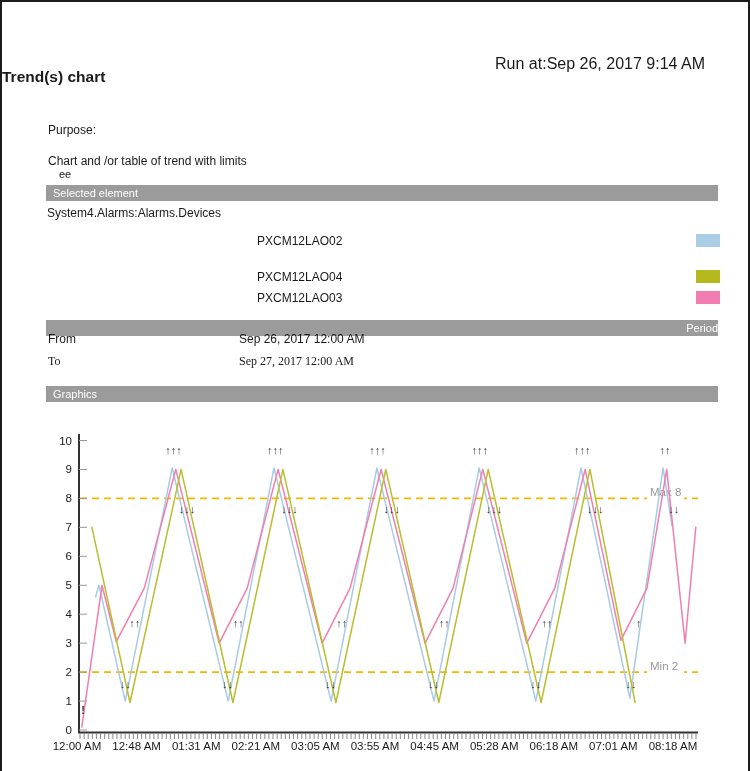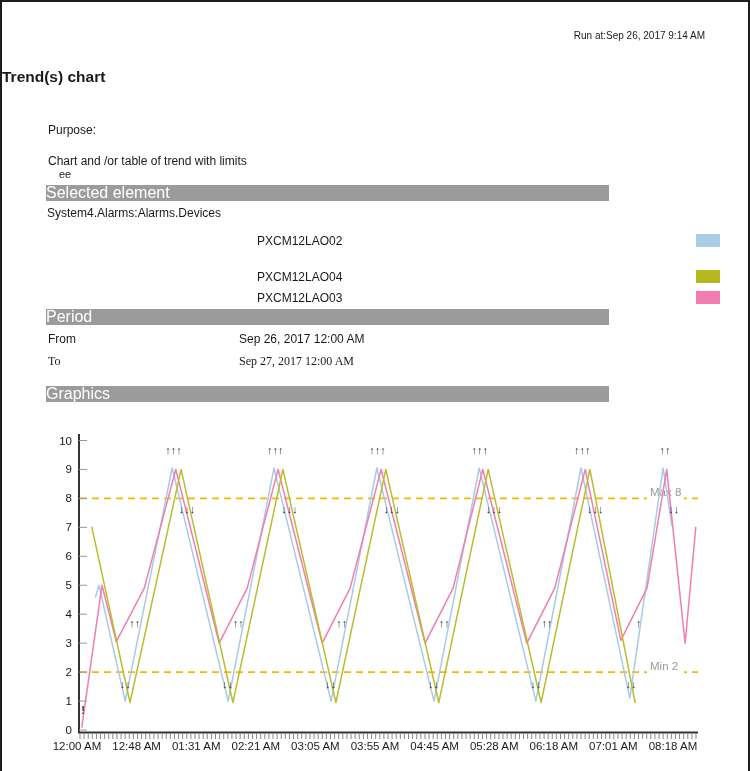--- a/index.html
+++ b/index.html
@@ -3,31 +3,31 @@
 <meta charset="utf-8">
 <style>
   html,body{margin:0;padding:0;background:#fff;}
   .page{
     position:relative;width:750px;height:771px;background:#ffffff;
     box-sizing:border-box;
     border-top:2px solid #1c1c1c;border-left:2px solid #1c1c1c;border-right:2px solid #1c1c1c;
     font-family:"Liberation Sans", sans-serif;color:#1a1a1a;overflow:hidden;
   }
   .abs{position:absolute;}
-  .run-at{top:28px;right:43px;font-size:10px;}
+  .run-at{top:53px;right:43px;font-size:16px;}
   .title{top:66px;left:0;width:100%;text-align:left;font-size:15.5px;font-weight:bold;}
   .purpose-label{top:121px;left:46px;font-size:12px;}
   .purpose-desc{top:152px;left:46px;font-size:12px;}
   .purpose-note{top:166px;left:57px;font-size:11px;}
   .section-bar{
-    left:44px;width:563px;height:16px;background:#9b9b9b;color:#ffffff;
-    font-size:16px;line-height:16px;padding-left:0;box-sizing:border-box;
+    left:44px;width:672px;height:16px;background:#9b9b9b;color:#ffffff;
+    font-size:11px;line-height:16px;padding-left:7px;box-sizing:border-box;
   }
   .bar-selected{top:183px;}
-  .bar-period{top:307px;}
+  .bar-period{top:318px;text-align:right;}
   .bar-graphics{top:384px;}
   .element-path{top:204px;left:45px;font-size:12px;}
   .legend-label{left:255px;font-size:12px;}
   .legend-swatch{left:694px;width:24px;height:13px;}
   .row1{top:232px;} .row2{top:250px;margin-top:39px;} .row3{top:268px;}
   .period-label{left:46px;font-size:12px;}
   .period-value{left:237px;font-size:12px;}
   .from-row{top:330px;} .to-row{top:352px;font-family:Liberation Serif, serif;}
   .chart-wrap{top:420px;left:0;width:750px;height:351px;}
 </style>

